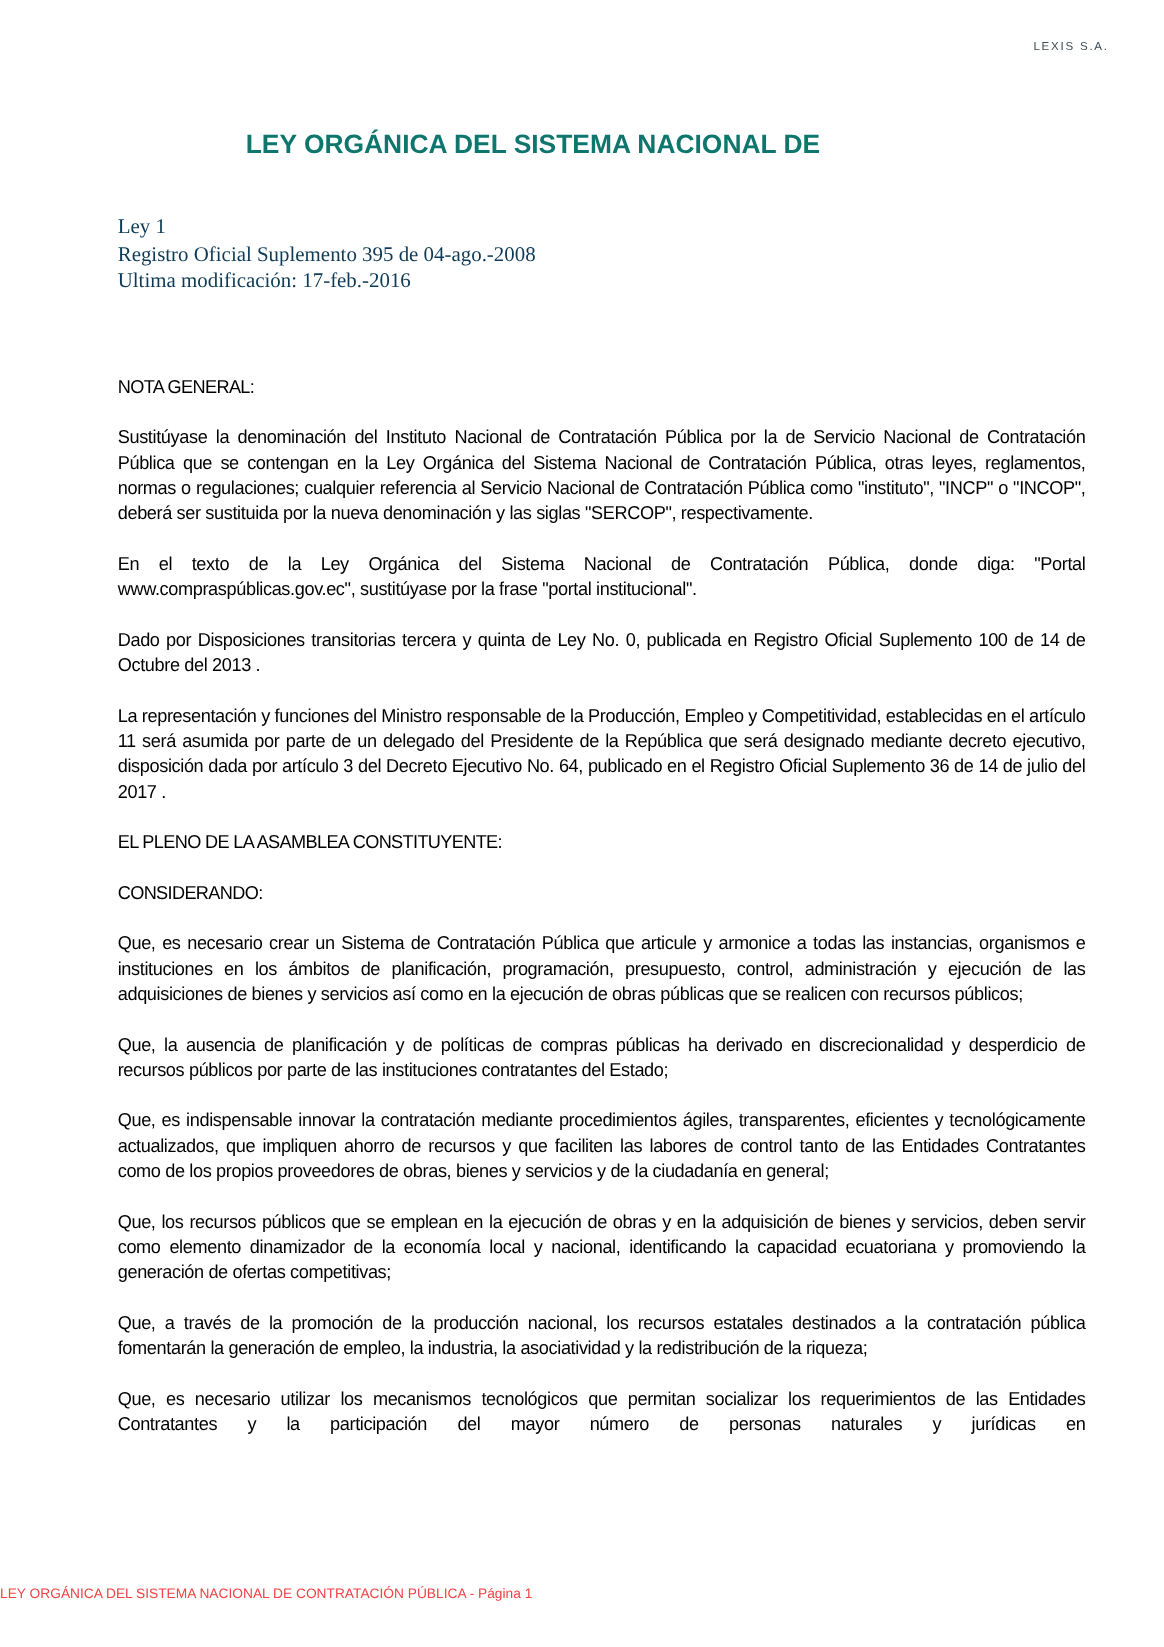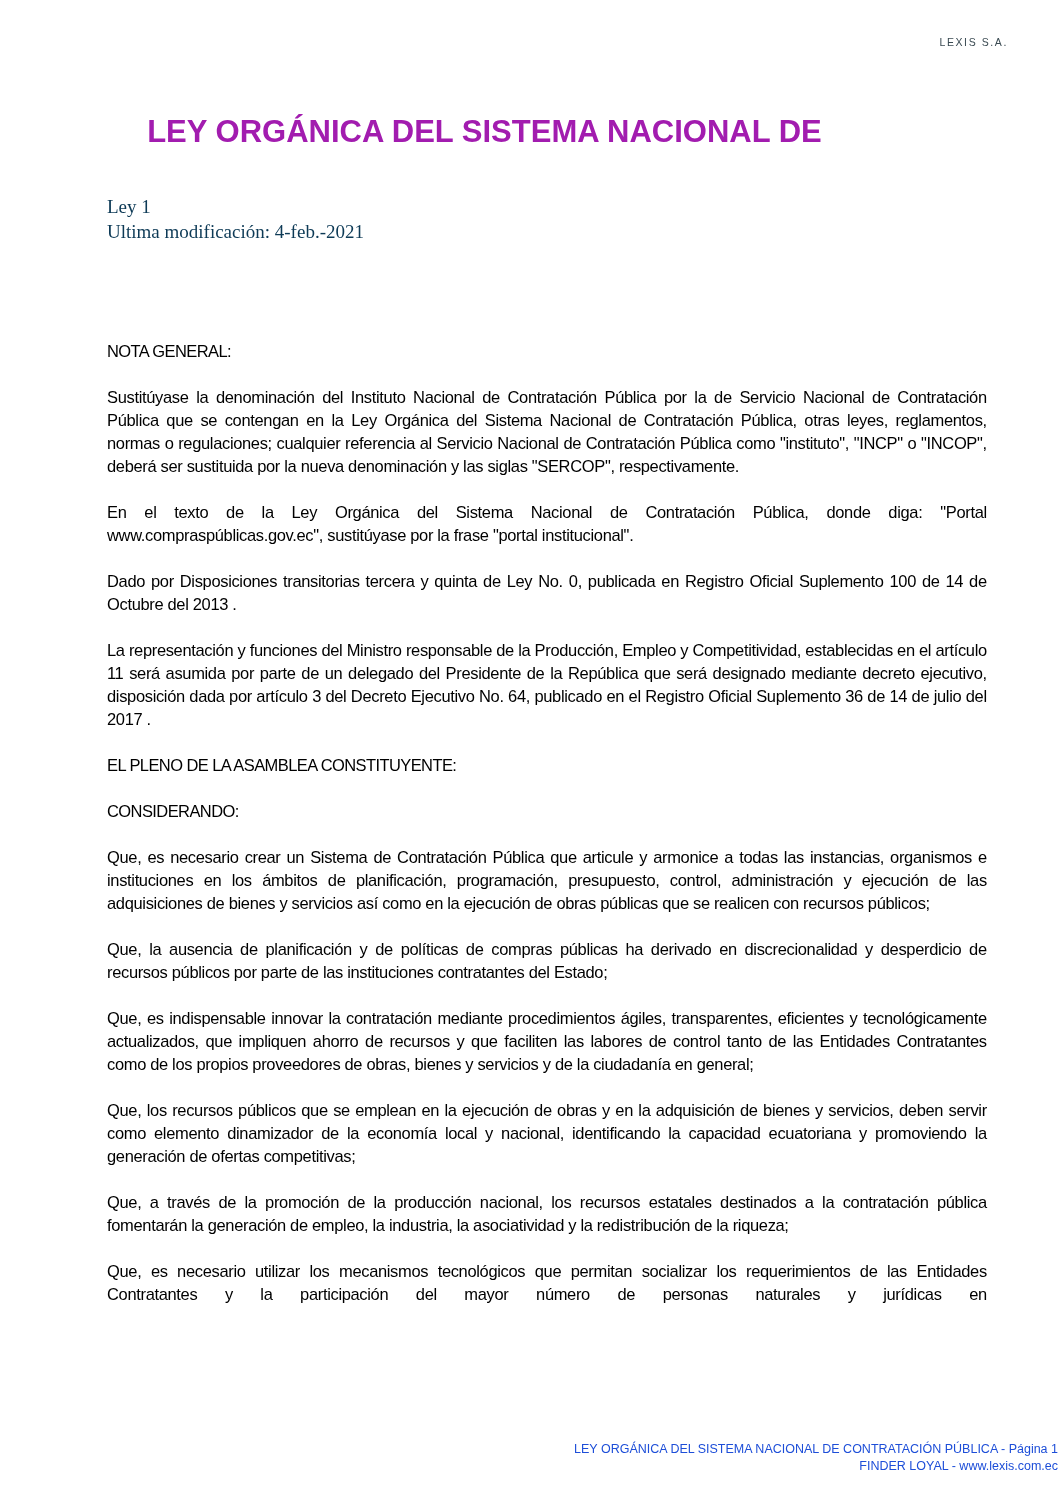--- a/index.html
+++ b/index.html
@@ -1,59 +1,59 @@
 <!DOCTYPE html>
 <html><head>
 <meta charset="utf-8">
 <style>
   html, body { margin: 0; padding: 0; background: #ffffff; }
   body { width: 1058px; height: 1497px; position: relative; overflow: hidden;
          font-family: "Liberation Sans", sans-serif; color: #000; }
   .publisher { position: absolute; top: 36px; right: 50px; font-size: 10.5px;
                letter-spacing: 1.6px; color: #3a4a52; }
   .title { position: absolute; top: 113px; left: 0; width: 969px; text-align: center;
-           font-size: 31px; font-weight: bold; color: #a21caf; line-height: 38px; }
+           font-size: 24px; font-weight: bold; color: #0f766e; line-height: 38px; }
   .meta { position: absolute; top: 195px; left: 107px; font-size: 19px; color: #0d3a56;
           line-height: 24.5px; }
   .meta div { margin: 0; font-family: Liberation Serif, serif; }
   .body { position: absolute; top: 340px; left: 107px; width: 880px; font-size: 17px;
           line-height: 23.2px; }
   .body p { margin: 0 0 22.5px 0; text-align: justify; text-align-last: left;
             letter-spacing: -0.35px; transform: scaleX(0.97); transform-origin: left top;
             width: 907px; }
   .body p.heading { letter-spacing: -0.6px; }
-  .footer { position: absolute; top: 1441px; left: 0; width: 1058px; text-align: right;
-            font-size: 12.5px; color: #1d4ed8; line-height: 17px; }
+  .footer { position: absolute; top: 1441px; left: 0; width: 1058px; text-align: left;
+            font-size: 12.5px; color: #ef4444; line-height: 17px; }
 </style>
 </head>
 <body>
 
 <div class="publisher">LEXIS S.A.</div>
 
 <div class="title">
   <div>LEY ORGÁNICA DEL SISTEMA NACIONAL DE</div>
 </div>
 
 <div class="meta">
   <div>Ley 1</div>
-  <div>Ultima modificación: 4-feb.-2021</div>
+  <div>Registro Oficial Suplemento 395 de 04-ago.-2008</div>
+  <div>Ultima modificación: 17-feb.-2016</div>
 </div>
 
 <div class="body">
   <p class="heading">NOTA GENERAL:</p>
   <p>Sustitúyase la denominación del Instituto Nacional de Contratación Pública por la de Servicio Nacional de Contratación Pública que se contengan en la Ley Orgánica del Sistema Nacional de Contratación Pública, otras leyes, reglamentos, normas o regulaciones; cualquier referencia al Servicio Nacional de Contratación Pública como "instituto", "INCP" o "INCOP", deberá ser sustituida por la nueva denominación y las siglas "SERCOP", respectivamente.</p>
   <p>En el texto de la Ley Orgánica del Sistema Nacional de Contratación Pública, donde diga: "Portal www.compraspúblicas.gov.ec", sustitúyase por la frase "portal institucional".</p>
   <p>Dado por Disposiciones transitorias tercera y quinta de Ley No. 0, publicada en Registro Oficial Suplemento 100 de 14 de Octubre del 2013 .</p>
   <p>La representación y funciones del Ministro responsable de la Producción, Empleo y Competitividad, establecidas en el artículo 11 será asumida por parte de un delegado del Presidente de la República que será designado mediante decreto ejecutivo, disposición dada por artículo 3 del Decreto Ejecutivo No. 64, publicado en el Registro Oficial Suplemento 36 de 14 de julio del 2017 .</p>
   <p class="heading">EL PLENO DE LA ASAMBLEA CONSTITUYENTE:</p>
   <p class="heading">CONSIDERANDO:</p>
   <p>Que, es necesario crear un Sistema de Contratación Pública que articule y armonice a todas las instancias, organismos e instituciones en los ámbitos de planificación, programación, presupuesto, control, administración y ejecución de las adquisiciones de bienes y servicios así como en la ejecución de obras públicas que se realicen con recursos públicos;</p>
   <p>Que, la ausencia de planificación y de políticas de compras públicas ha derivado en discrecionalidad y desperdicio de recursos públicos por parte de las instituciones contratantes del Estado;</p>
   <p>Que, es indispensable innovar la contratación mediante procedimientos ágiles, transparentes, eficientes y tecnológicamente actualizados, que impliquen ahorro de recursos y que faciliten las labores de control tanto de las Entidades Contratantes como de los propios proveedores de obras, bienes y servicios y de la ciudadanía en general;</p>
   <p>Que, los recursos públicos que se emplean en la ejecución de obras y en la adquisición de bienes y servicios, deben servir como elemento dinamizador de la economía local y nacional, identificando la capacidad ecuatoriana y promoviendo la generación de ofertas competitivas;</p>
   <p>Que, a través de la promoción de la producción nacional, los recursos estatales destinados a la contratación pública fomentarán la generación de empleo, la industria, la asociatividad y la redistribución de la riqueza;</p>
   <p style="text-align-last: justify;">Que, es necesario utilizar los mecanismos tecnológicos que permitan socializar los requerimientos de las Entidades Contratantes y la participación del mayor número de personas naturales y jurídicas en</p>
 </div>
 
 <div class="footer">
   <div>LEY ORGÁNICA DEL SISTEMA NACIONAL DE CONTRATACIÓN PÚBLICA - Página 1</div>
-  <div>FINDER LOYAL - www.lexis.com.ec</div>
 </div>
 
 </body></html>

